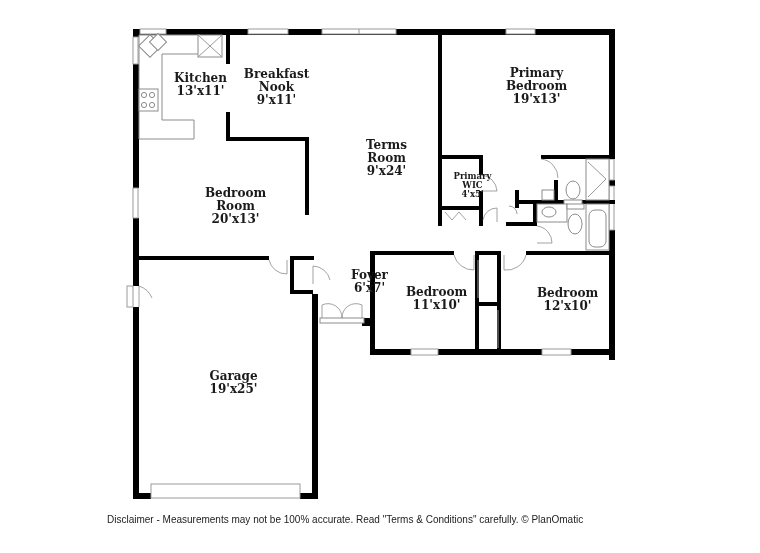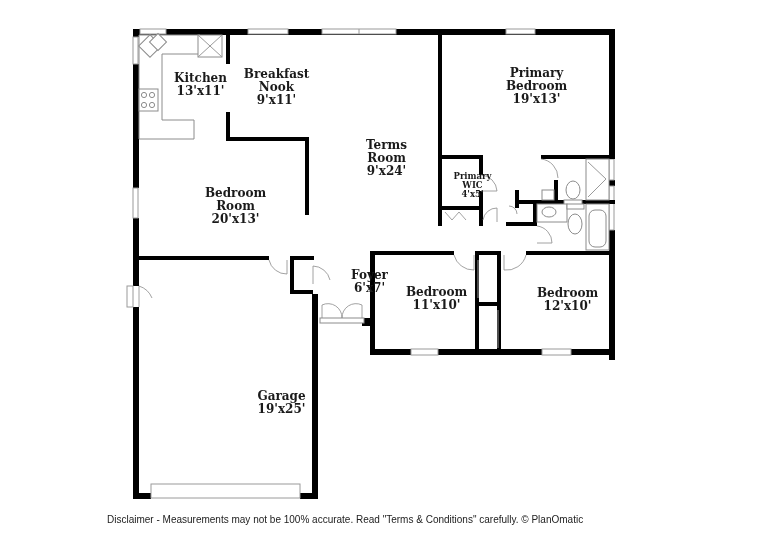--- a/index.html
+++ b/index.html
@@ -219,18 +219,18 @@
   <span class="dims">6'x7'</span>
 </div>
 <div class="room-label" style="left:425px; top:286px;">
   <span class="name">Bedroom</span>
   <span class="dims">11'x10'</span>
 </div>
 <div class="room-label" style="left:556px; top:287px;">
   <span class="name">Bedroom</span>
   <span class="dims">12'x10'</span>
 </div>
-<div class="room-label" style="left:222px; top:390px;margin-left:48px;">
+<div class="room-label" style="left:222px; top:370px;">
   <span class="name">Garage</span>
   <span class="dims">19'x25'</span>
 </div>
 
 <div class="disclaimer">Disclaimer - Measurements may not be 100% accurate. Read "Terms &amp; Conditions" carefully. © PlanOmatic</div>
 
 </body></html>

